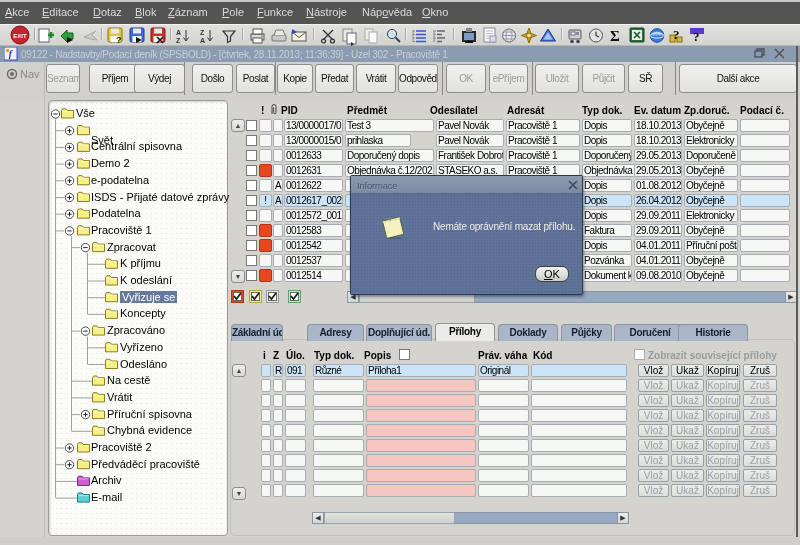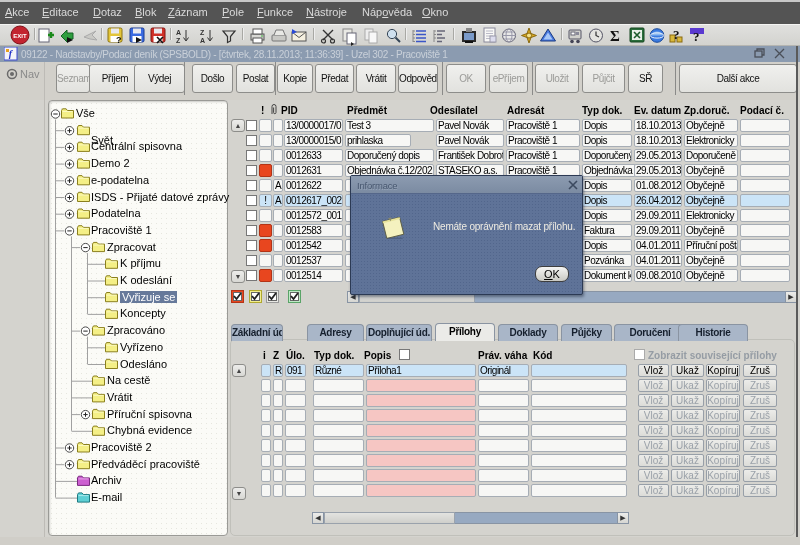--- a/index.html
+++ b/index.html
@@ -254,21 +254,21 @@
       <path d="M6 4 V2 H13 V8 H11"></path>
 <path d="M24 2 L33 11 M33 2 L24 11"></path>
 </g>
   </svg>
 <div id="btnrow" class="abs"></div>
 <svg class="abs" style="left:6px;top:68px" width="40" height="12">
 <circle cx="6" cy="6" r="4.5" fill="none" stroke="#6a6a6a" stroke-width="1.5"></circle>
 <circle cx="6" cy="6" r="2" fill="#6a6a6a"></circle>
 <text x="14" y="10" font-size="11" fill="#8a8a8a" font-family="Liberation Sans,sans-serif">Nav</text>
 </svg>
-<div class="pbtn dis" style="left:56px;width:34px">Seznam</div>
+<div class="pbtn dis" style="left:46px;width:34px">Seznam</div>
 <div class="pbtn" style="left:89px;width:52px">Příjem</div>
 <div class="pbtn" style="left:134px;width:51px">Výdej</div>
 <div class="pbtn" style="left:192px;width:41px">Došlo</div>
 <div class="pbtn" style="left:236px;width:39px">Poslat</div>
 <div class="pbtn" style="left:277px;width:36px">Kopie</div>
 <div class="pbtn" style="left:315px;width:39px">Předat</div>
 <div class="pbtn" style="left:356px;width:40px">Vrátit</div>
 <div class="pbtn" style="left:398px;width:40px">Odpověď</div>
 <div class="pbtn dis" style="left:446px;width:40px">OK</div>
 <div class="pbtn dis" style="left:489px;width:39px">ePříjem</div>

